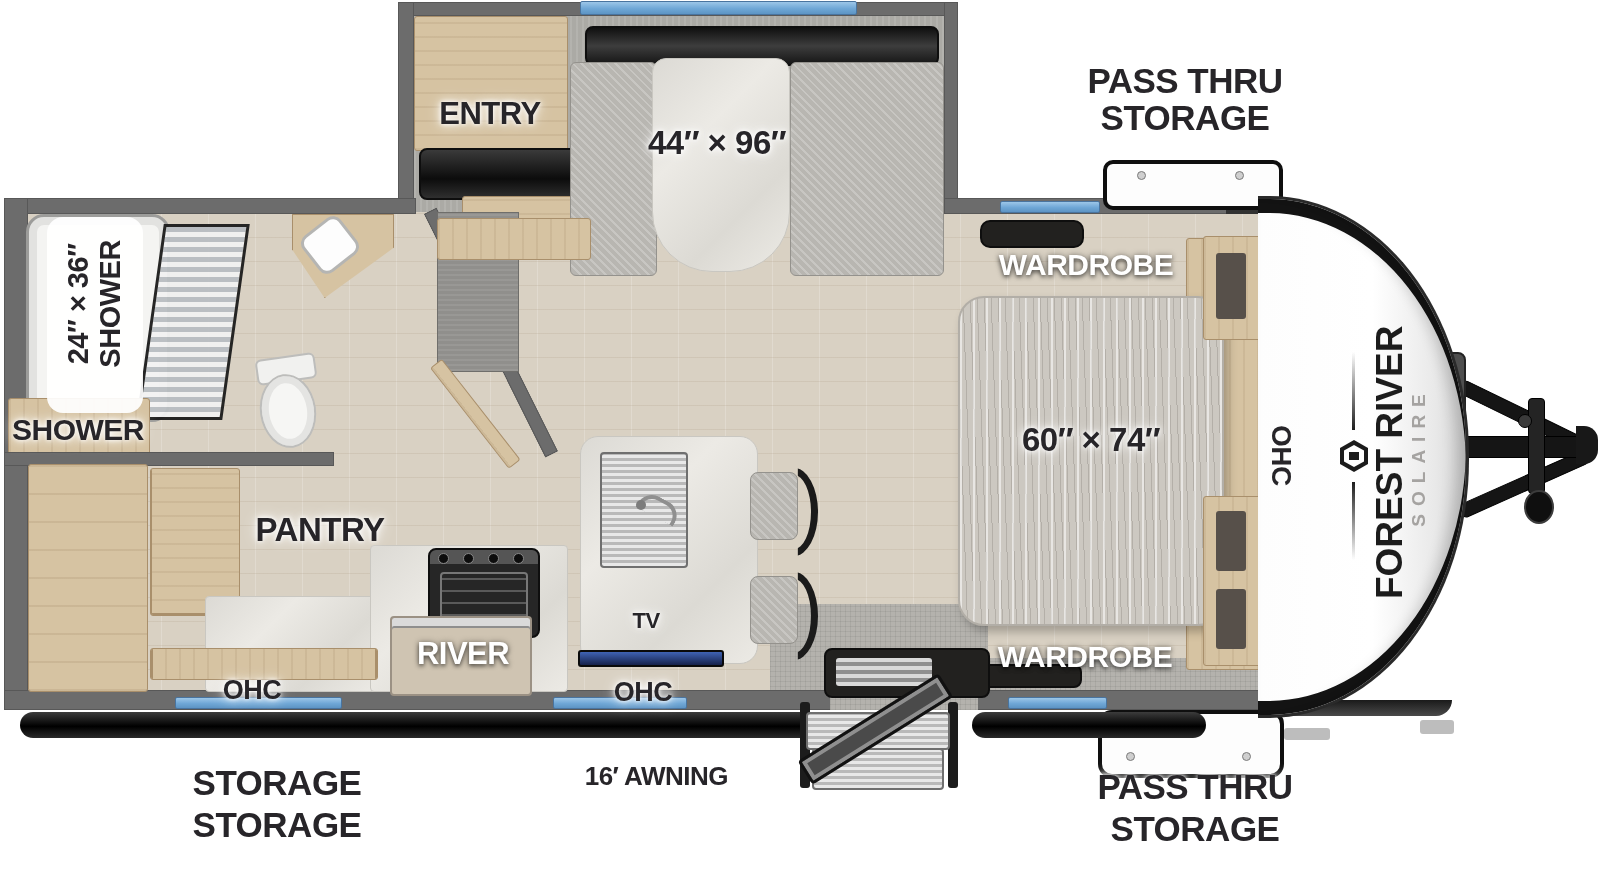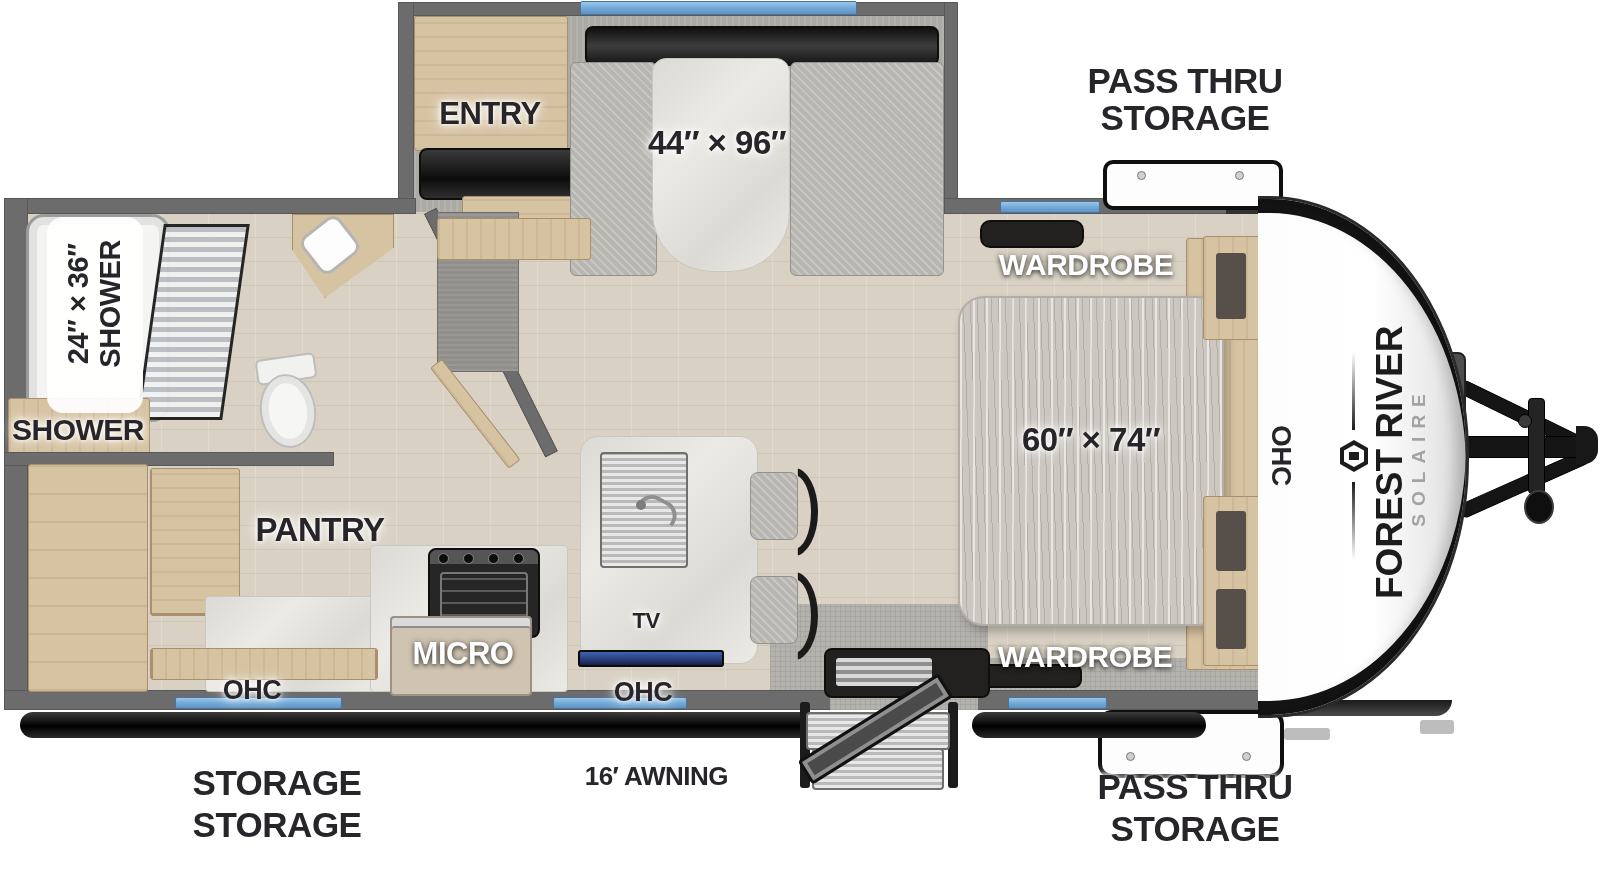--- a/index.html
+++ b/index.html
@@ -120,21 +120,21 @@
 
   <div class="dark" style="left:428px;top:548px;width:108px;height:86px;background:linear-gradient(180deg,#555 0 14px,#262626 14px);">
     <div class="abs" style="left:8px;top:3px;width:9px;height:9px;border-radius:50%;background:#0d0d0d;border:1px solid #888;"></div>
     <div class="abs" style="left:33px;top:3px;width:9px;height:9px;border-radius:50%;background:#0d0d0d;border:1px solid #888;"></div>
     <div class="abs" style="left:58px;top:3px;width:9px;height:9px;border-radius:50%;background:#0d0d0d;border:1px solid #888;"></div>
     <div class="abs" style="left:83px;top:3px;width:9px;height:9px;border-radius:50%;background:#0d0d0d;border:1px solid #888;"></div>
     <div class="abs" style="left:10px;top:22px;width:84px;height:52px;border:2px solid #777;border-radius:4px;background:repeating-linear-gradient(0deg,transparent 0 10px,#5a5a5a 10px 12px);"></div>
   </div>
 
   <div class="abs" style="left:390px;top:616px;width:138px;height:76px;background:#cfc4b2;border:2px solid #9b9184;border-radius:4px;box-shadow:inset 0 8px 0 #dadada, inset 0 10px 0 #8e8e8e;"></div>
-  <div class="lbl light" style="left:393px;top:637px;width:140px;font-size:31px;">MICRO</div>
+  <div class="lbl light" style="left:393px;top:637px;width:140px;font-size:31px;">RIVER</div>
   <div class="lbl" style="left:212px;top:676px;width:80px;font-size:27px;">OHC</div>
 
   <div class="counter" style="left:580px;top:436px;width:176px;height:226px;border-radius:18px;"></div>
   <div class="steel" style="left:600px;top:452px;width:84px;height:112px;"></div>
   <div class="abs" style="left:638px;top:498px;width:34px;height:16px;border:4px solid #8f8f8f;border-bottom:none;border-radius:16px 16px 0 0;transform:rotate(28deg);"></div>
   <div class="abs" style="left:636px;top:500px;width:10px;height:10px;border-radius:50%;background:#7c7c7c;"></div>
   <div class="lbl" style="left:606px;top:609px;width:80px;font-size:22px;">TV</div>
   <div class="abs" style="left:578px;top:650px;width:142px;height:13px;background:linear-gradient(180deg,#3f63b4,#16214a);border:2px solid #0a0a0a;border-radius:3px;"></div>
   <div class="lbl" style="left:603px;top:678px;width:80px;font-size:27px;">OHC</div>
 

